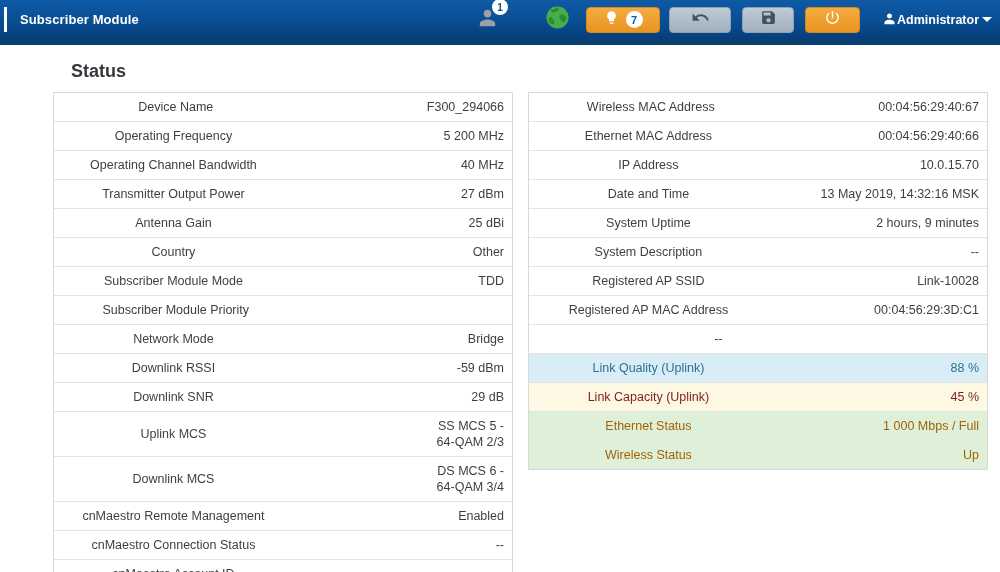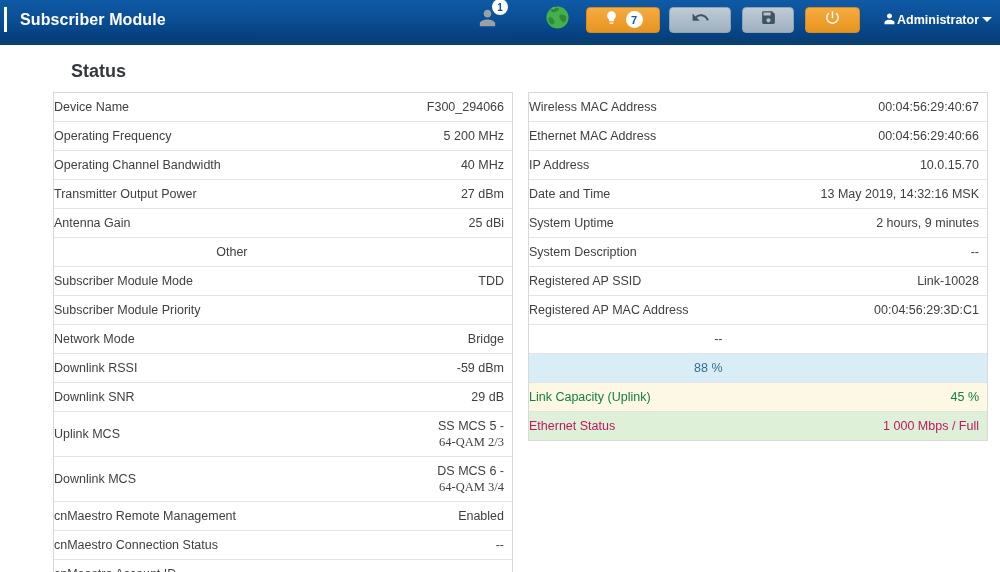--- a/index.html
+++ b/index.html
@@ -16,21 +16,21 @@
     height:39px;background:linear-gradient(180deg,#10straight 0%);
     background:linear-gradient(180deg,#0f5aa6 0%,#0a4d93 55%,#053e7c 100%);
     display:flex;align-items:center;justify-content:space-between;
     padding:0 8px 0 0;position:relative;
   }
   .topbar-band{height:6px;background:#09406f;}
   .accent-bar{
     position:absolute;left:4px;top:7px;width:3px;height:25px;background:#ffffff;
   }
   .topbar-title{
-    color:#ffffff;font-size:16px;font-weight:bold;margin-left:20px;
+    color:#ffffff;font-size:13px;font-weight:bold;margin-left:20px;
     letter-spacing:.1px;
   }
   .topbar-right{display:flex;align-items:center;}
   .icon-wrap{position:relative;display:flex;align-items:center;}
   .badge{
     position:absolute;top:-7px;right:-9px;width:16px;height:16px;border-radius:50%;
     background:#ffffff;color:#114f8d;font-size:10px;font-weight:bold;
     display:flex;align-items:center;justify-content:center;
   }
   .tb-btn{
@@ -68,29 +68,29 @@
   .page-title{
     font-size:18px;font-weight:600;color:#33383d;margin:0 0 10px 18px;
   }
   .tables{display:flex;gap:15px;align-items:flex-start;}
   .info-table{
     width:460px;border:1px solid #d9d9d9;box-sizing:border-box;background:#fff;
   }
   .row{display:flex;align-items:center;}
   .row + .row{border-top:1px solid #e4e4e4;gap:8px;}
   .cell{font-size:12.5px;line-height:16px;color:#3f3f3f;box-sizing:border-box;padding:6px 0;}
-  .cell.label{width:56%;text-align:left;padding-right:13px;}
+  .cell.label{width:56%;text-align:center;padding-right:13px;}
   .cell.value{width:44%;text-align:right;padding-left:13px;padding-right:8px;}
-  .line2{display:block;font-family:Liberation Serif, serif;}
+  .line2{display:block;}
   .row-info{background:#d9edf7;}
   .row-info .cell{color:#31708f;}
   .row-warning{background:#fcf8e3;}
-  .row-warning .cell{color:#15803d;}
+  .row-warning .cell{color:#7f1d1d;}
   .row-success{background:#dff0d8;}
-  .row-success .cell{color:#be185d;}
+  .row-success .cell{color:#a16207;}
 </style>
 </head>
 <body>
 
 <div class="topbar">
   <div class="topbar-main">
     <div class="accent-bar"></div>
     <div class="topbar-title">Subscriber Module</div>
 
     <div class="topbar-right">
@@ -183,20 +183,21 @@
       </div>
       <div class="row">
         <div class="cell label">Transmitter Output Power</div>
         <div class="cell value">27 dBm</div>
       </div>
       <div class="row">
         <div class="cell label">Antenna Gain</div>
         <div class="cell value">25 dBi</div>
       </div>
       <div class="row">
+        <div class="cell label">Country</div>
         <div class="cell value">Other</div>
       </div>
       <div class="row">
         <div class="cell label">Subscriber Module Mode</div>
         <div class="cell value">TDD</div>
       </div>
       <div class="row">
         <div class="cell label">Subscriber Module Priority</div>
       </div>
       <div class="row">
@@ -263,25 +264,30 @@
         <div class="cell value">Link-10028</div>
       </div>
       <div class="row">
         <div class="cell label">Registered AP MAC Address</div>
         <div class="cell value">00:04:56:29:3D:C1</div>
       </div>
       <div class="row">
         <div class="cell value">--</div>
       </div>
       <div class="row row-info">
+        <div class="cell label">Link Quality (Uplink)</div>
         <div class="cell value">88 %</div>
       </div>
       <div class="row row-warning">
         <div class="cell label">Link Capacity (Uplink)</div>
         <div class="cell value">45 %</div>
       </div>
       <div class="row row-success">
         <div class="cell label">Ethernet Status</div>
         <div class="cell value">1 000 Mbps / Full</div>
       </div>
+      <div class="row row-success">
+        <div class="cell label">Wireless Status</div>
+        <div class="cell value">Up</div>
+      </div>
     </div>
   </div>
 </div>
 
 </body></html>

